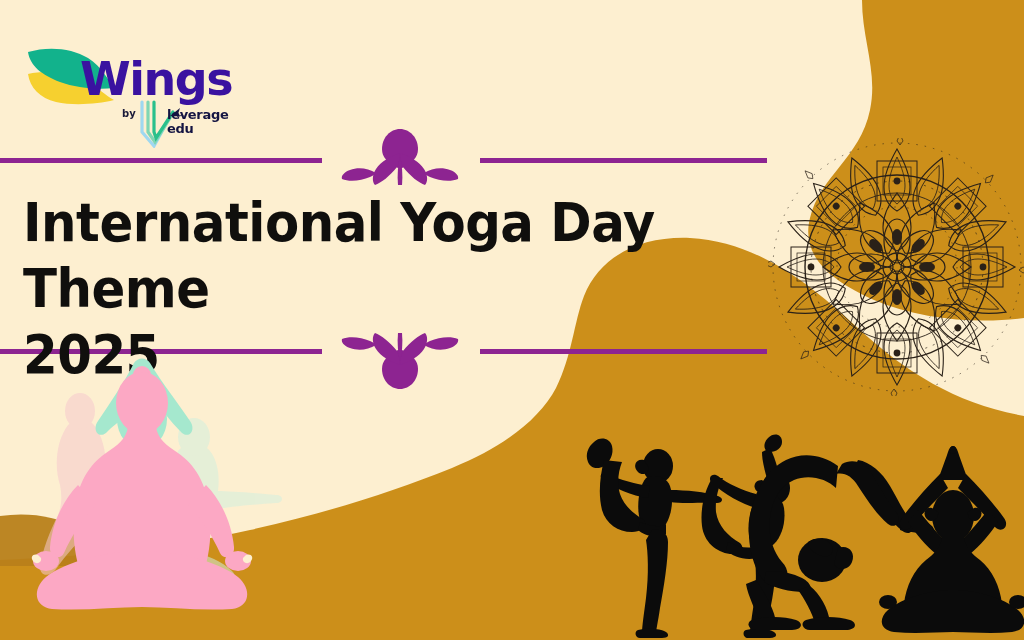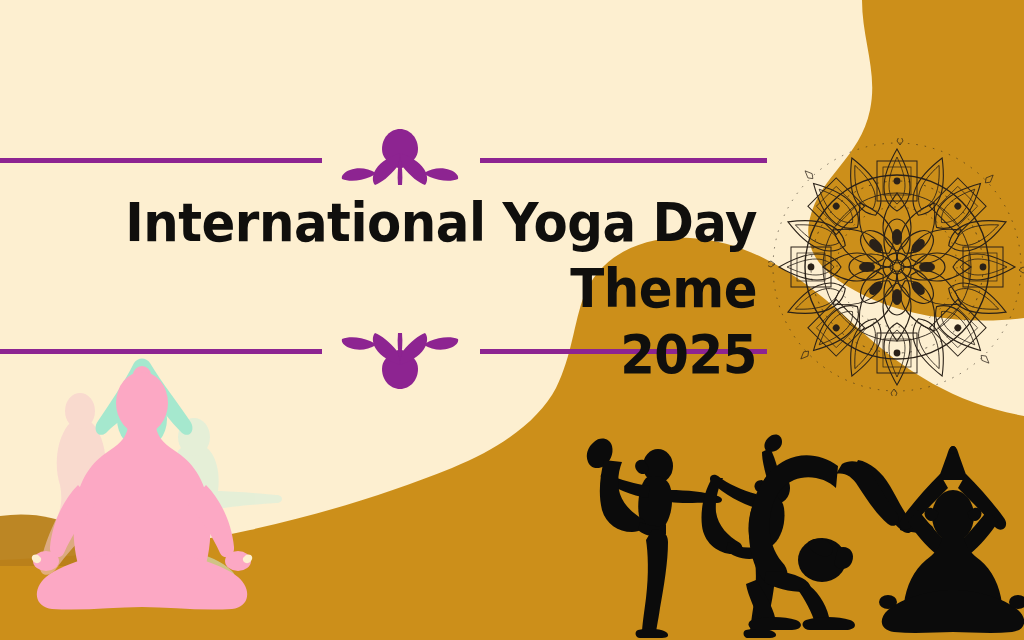--- a/index.html
+++ b/index.html
@@ -88,24 +88,24 @@
     position: absolute;
     width: 120px;
     height: 66px;
   }
   .orn-top { left: 340px; top: 127px; }
   .orn-bot { left: 340px; top: 325px; transform: scaleY(-1); }
 
   
   .title-block {
     position: absolute;
-    left: 12px;
+    left: 0px;
     top: 190px;
     width: 768px;
-    text-align: right;
+    text-align: left;
   }
   .title-line {
     font-family: "DejaVu Sans", "Liberation Sans", sans-serif;
     font-weight: 700;
     font-size: 53px;
     line-height: 66px;
     color: #100F0D;
     letter-spacing: -0.5px;
     transform: scaleX(0.94);
   }
@@ -253,20 +253,45 @@
           <use href="#pt-core" transform="rotate(225)"></use>
           <use href="#pt-core" transform="rotate(270)"></use>
           <use href="#pt-core" transform="rotate(315)"></use>
         </g>
         <circle r="14" fill="none" stroke="#2A2118" stroke-width="1.3"></circle>
         <circle r="7" fill="none" stroke="#2A2118" stroke-width="1"></circle>
       </g>
     </svg>
   </div>
 
+  <div class="logo">
+    <svg width="210" height="118" viewBox="0 0 210 118" xmlns="http://www.w3.org/2000/svg">
+
+      <path d="
+        M6,44 C 24,40 46,42 62,50 C 76,57 84,66 92,70
+        C 76,74 52,76 34,72 C 18,68 8,58 6,44 Z" fill="#F6D02F"></path>
+
+      <path d="
+        M6,22 C 26,16 50,18 66,28 C 80,37 86,50 92,58
+        C 76,60 54,58 38,52 C 20,45 8,36 6,22 Z" fill="#12B28C"></path>
+
+      <g transform="translate(118,72)">
+        <path d="M2,0 L2,30 L14,44 L26,22" fill="none" stroke="#9FD8F0" stroke-width="3.2" stroke-linecap="round"></path>
+        <path d="M8,0 L8,30 L15,40 L30,16" fill="none" stroke="#7FD6B4" stroke-width="3.2" stroke-linecap="round"></path>
+        <path d="M14,0 L14,30 L16,36 L33,10" fill="none" stroke="#2AC08C" stroke-width="3.2" stroke-linecap="round"></path>
+        <path d="M30,14 l10,-8 l-3,9 l8,-2 z" fill="#141442"></path>
+      </g>
+    </svg>
+    <div class="logo-wings-text">Wings</div>
+    <div class="logo-by">by</div>
+    <div class="logo-lev-text">
+      <div>leverage</div>
+      <div>edu</div>
+    </div>
+  </div>
 
   <div class="rule rule-top-left"></div>
   <div class="rule rule-top-right"></div>
   <div class="rule rule-bot-left"></div>
   <div class="rule rule-bot-right"></div>
 
   <svg class="ornament orn-top" viewBox="0 0 120 66" xmlns="http://www.w3.org/2000/svg">
     <g fill="#8D2491">
       <path d="M60,2 C 70,2 78,11 78,22 C 78,30 73,36 60,42 C 47,36 42,30 42,22 C 42,11 50,2 60,2 Z"></path>
       <path d="M60,26 C 70,30 79,34 84,42 C 88,48 88,55 85,58 C 79,56 70,49 63,40 C 61,36 60,30 60,26 Z"></path>

